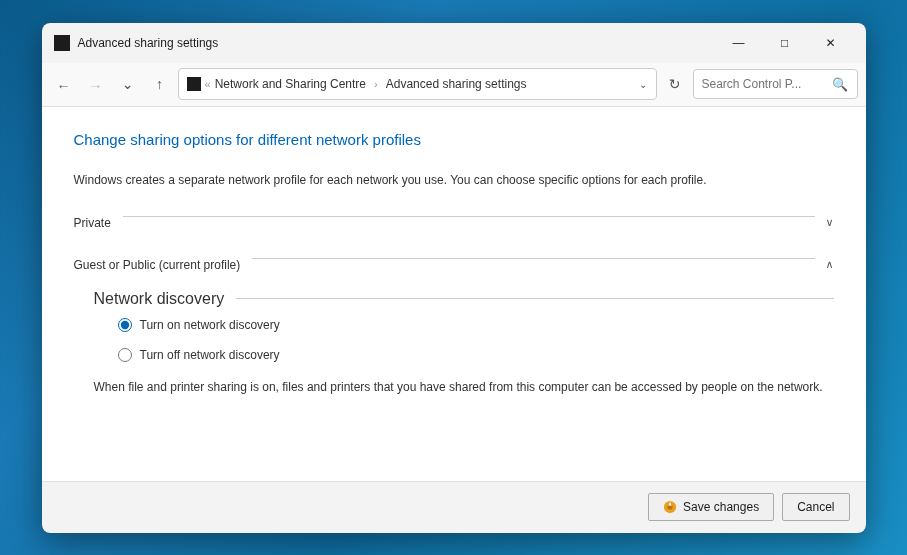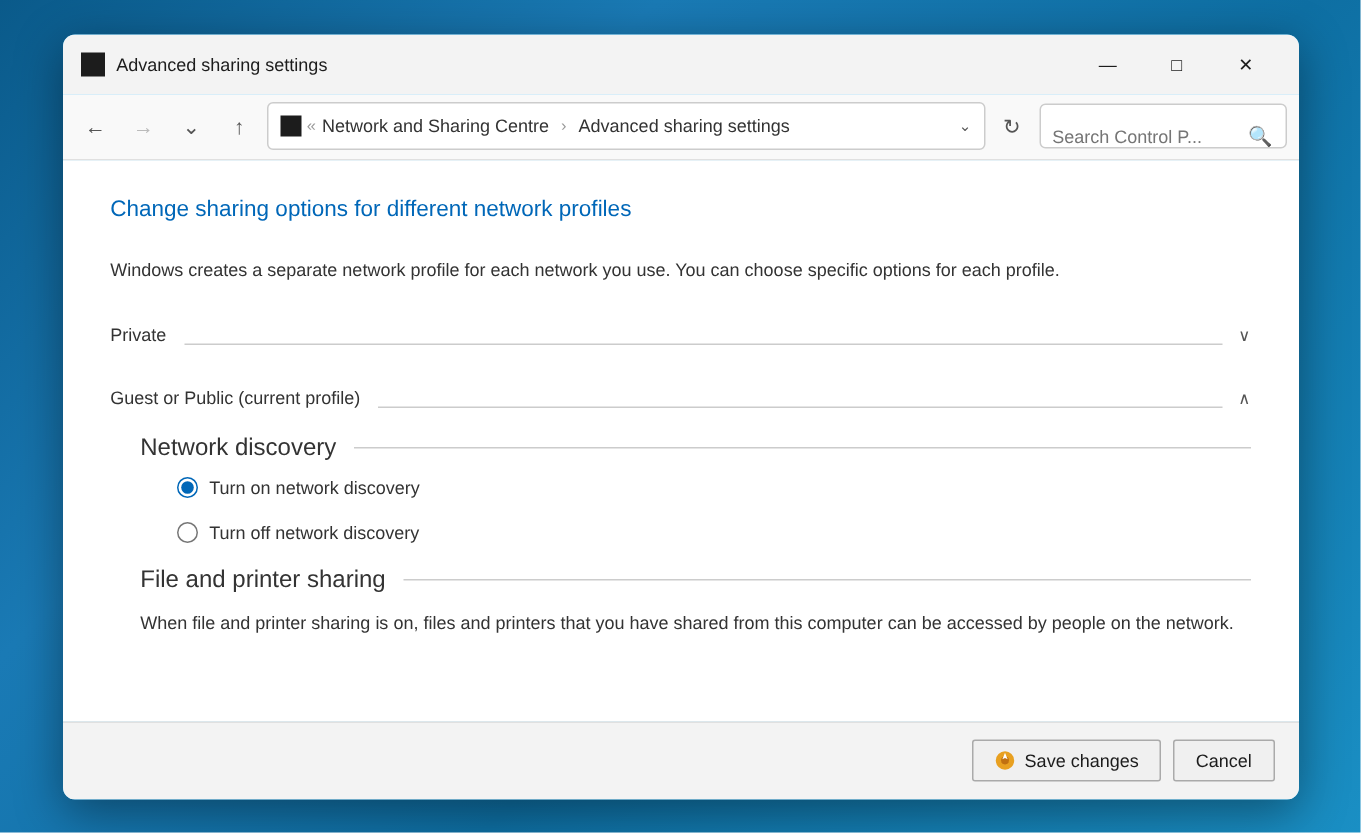--- a/index.html
+++ b/index.html
@@ -11,21 +11,21 @@
       display: flex;
       align-items: center;
       justify-content: center;
       font-family: 'Segoe UI', sans-serif;
       overflow: hidden;
     }
 
     .window {
       width: 824px;
       height: 510px;
-      background: #7dd3fc;
+      background: #000000;
       border-radius: 8px;
       box-shadow: 0 8px 32px rgba(0,0,0,0.4);
       display: flex;
       flex-direction: column;
       overflow: hidden;
     }
 
     
     .title-bar {
       background: #f3f3f3;
@@ -132,21 +132,21 @@
       color: #555;
       font-size: 14px;
     }
     .search-field {
       height: 30px;
       width: 165px;
       border: 1px solid #ccc;
       border-radius: 4px;
       background: white;
       display: flex;
-      align-items: flex-end;
+      align-items: center;
       padding: 0 8px;
       gap: 8px;
     }
     .search-field input {
       border: none;
       outline: none;
       font-size: 12px;
       color: #555;
       width: 100%;
       background: transparent;
@@ -174,21 +174,21 @@
     .page-description {
       font-size: 12px;
       color: #333;
       line-height: 1.5;
       margin-bottom: 21px;
     }
 
     
     .section-header {
       display: flex;
-      align-items: flex-end;
+      align-items: flex-start;
       cursor: pointer;
       margin-bottom: 0;
       padding: 6px 0;
     }
     .section-header-label {
       font-size: 12px;
       color: #333;
       margin-right: 12px;
       white-space: nowrap;
     }
@@ -376,24 +376,20 @@
             <span class="radio-label">Turn on network discovery</span>
           </label>
           <label class="radio-item">
             <input type="radio" class="radio-input" name="network-discovery" style="">
             <span class="radio-label">Turn off network discovery</span>
           </label>
         </div>
       </div>
 
       <div class="subsection section-gap">
-        <div class="subsection-header">
-          <span class="subsection-label">File and printer sharing</span>
-          <div class="subsection-line"></div>
-        </div>
         <p class="description-text">When file and printer sharing is on, files and printers that you have shared from this computer can be accessed by people on the network.</p>
       </div>
     </div>
 
   </div>
 
   <div class="footer">
     <button class="btn-save">
       <svg class="save-icon" viewBox="0 0 16 16" xmlns="http://www.w3.org/2000/svg">
         <circle cx="8" cy="8" r="7" fill="#e8a020"></circle>

